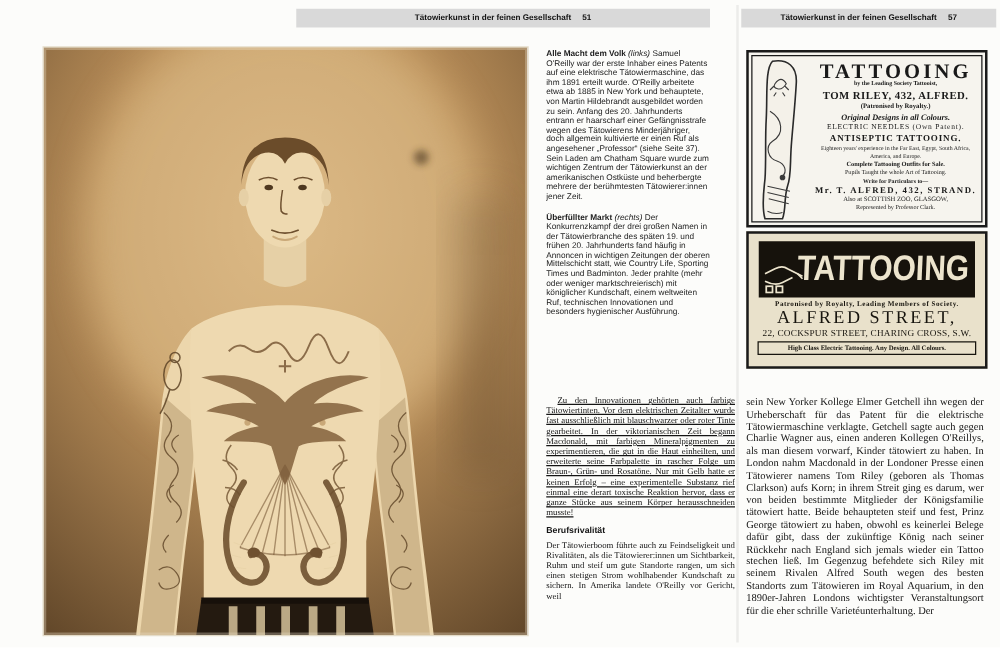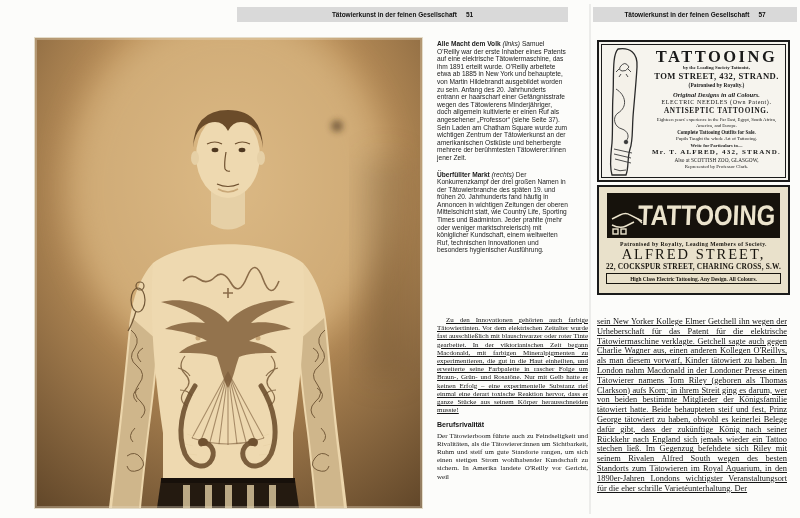--- a/index.html
+++ b/index.html
@@ -55,26 +55,26 @@
   .ad2{position:absolute;left:597px;top:185px;width:193px;height:110px;background:#e9e1cb;
        border:2px solid #1a1a1a;box-sizing:border-box;text-align:center;
        font-family:"Liberation Serif",serif;color:#17140e;}
   .ad2-banner{margin:6px 8px 3px;background:#16120c;height:45px;position:relative;
               display:flex;align-items:center;justify-content:center;overflow:hidden;}
   .banner-word{color:#ece4cd;font-family:"Liberation Sans",sans-serif;font-weight:bold;
                font-size:24px;letter-spacing:0px;transform:scaleY(1.18) skewX(-3deg);margin-left:26px;}
   .banner-hand{position:absolute;left:3px;bottom:3px;}
   .a-pat{font-size:5.7px;font-weight:bold;letter-spacing:.4px;margin-top:1px;}
   .a-name{font-size:14.5px;letter-spacing:2px;line-height:15px;}
-  .a-addr{font-size:7.4px;font-weight:bold;letter-spacing:.2px;}
+  .a-addr{font-size:7.4px;font-weight:normal;letter-spacing:.2px;}
   .a-foot{margin:2px 7px 0;border:1px solid #17140e;font-size:5.4px;font-weight:bold;padding:1.5px 0;}
 
   
   .body-right{position:absolute;left:597px;top:317px;width:190px;font-family:"Liberation Serif",serif;
-              font-size:8.4px;line-height:9.8px;text-align:justify;color:#141414;text-decoration:underline;}
+              font-size:8.4px;line-height:9.8px;text-align:justify;color:#141414;}
 </style>
 </head>
 <body>
 
 <div class="spread">
 
   <div class="gutter"></div>
 
   <div class="runhead runhead-left">
     <span>Tätowierkunst in der feinen Gesellschaft</span>
@@ -218,21 +218,21 @@
             <path d="M14,44 C24,50 26,62 16,68 C10,72 12,82 20,84 C26,86 28,92 24,96"></path>
             <circle cx="24" cy="97" r="1.8" fill="#3a3a3a"></circle>
             <path d="M12,104 l18,4 M12,109 l17,4 M13,114 l16,4"></path>
             <path d="M12,124 q6,3 12,1"></path>
           </g>
         </svg>
       </div>
       <div class="ad1-text">
         <div class="r-title">TATTOOING</div>
         <div class="r-sub">by the Leading Society Tattooist,</div>
-        <div class="r-name">TOM STREET, 432, STRAND.</div>
+        <div class="r-name">TOM RILEY, 432, ALFRED.</div>
         <div class="r-roy">(Patronised by Royalty.)</div>
         <div class="r-orig">Original Designs in all Colours.</div>
         <div class="r-elec">ELECTRIC NEEDLES (Own Patent).</div>
         <div class="r-anti">ANTISEPTIC TATTOOING.</div>
         <div class="r-exp">Eighteen years' experience in the Far East, Egypt, South Africa, America, and Europe.</div>
         <div class="r-comp">Complete Tattooing Outfits for Sale.</div>
         <div class="r-pup">Pupils Taught the whole Art of Tattooing.</div>
         <div class="r-write">Write for Particulars to—</div>
         <div class="r-mr">Mr. T. ALFRED, 432, STRAND.</div>
         <div class="r-also">Also at SCOTTISH ZOO, GLASGOW,</div>

